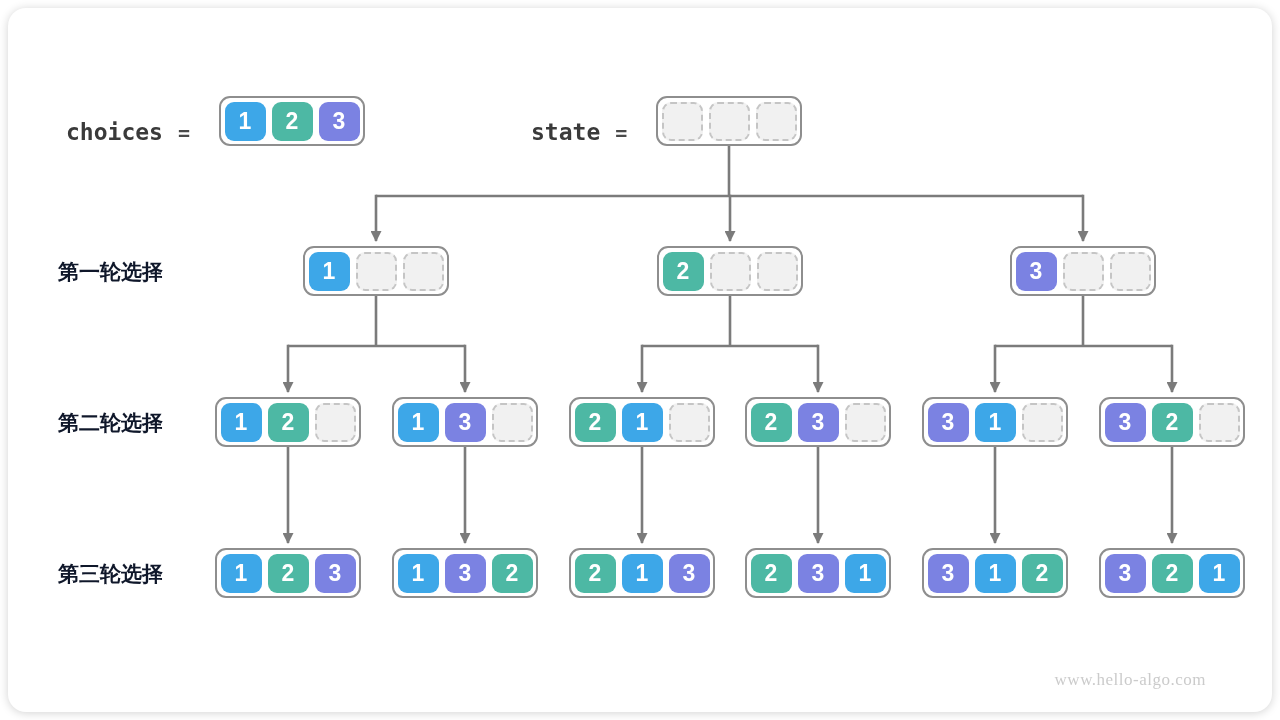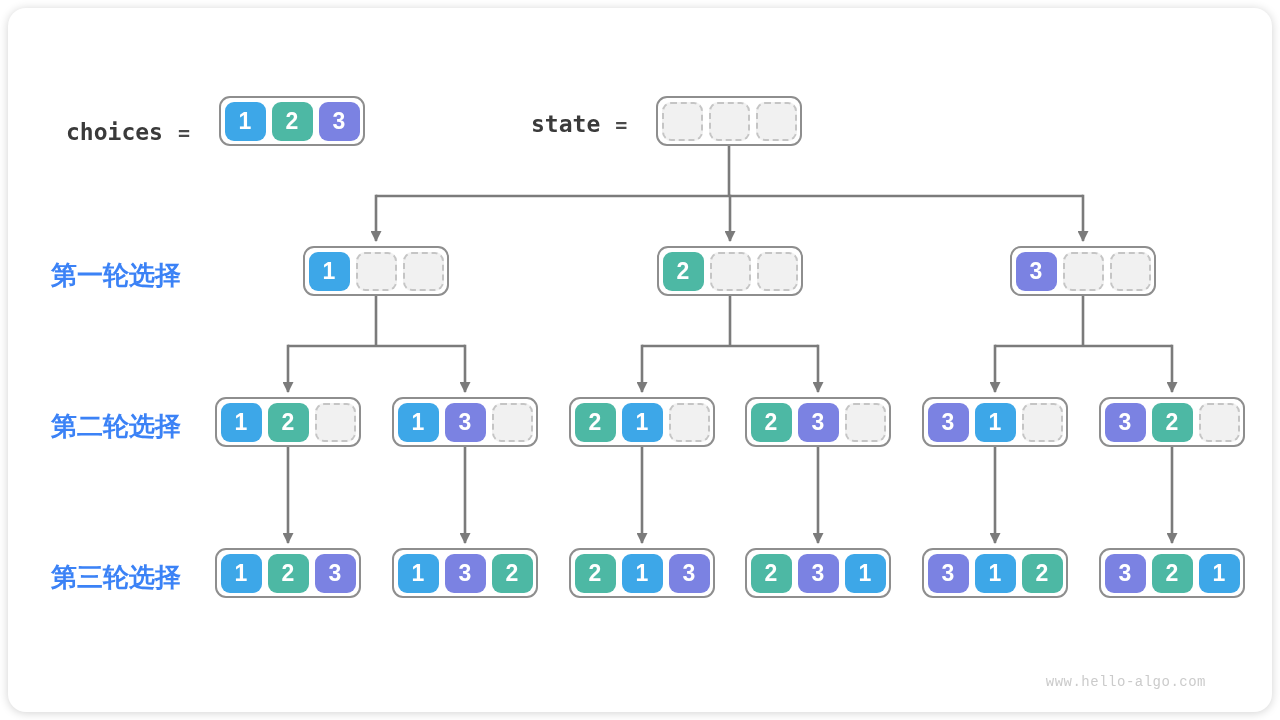--- a/index.html
+++ b/index.html
@@ -16,22 +16,22 @@
 
   .hdr-label-group {
     position:absolute; height:50px; display:flex; align-items:flex-end; gap:15px;
     font-family:"DejaVu Sans Mono","Liberation Mono",monospace;
     font-weight:bold; color:#3a3a3a;
   }
   .code-label { font-size:23px; }
   .equals { font-size:20px; color:#4a4a4a; }
 
   .row-label {
-    position:absolute; left:43px; width:160px;
-    font-size:26px; font-weight:bold; color:#3b82f6;
+    position:absolute; left:50px; width:160px;
+    font-size:21px; font-weight:bold; color:#0f172a;
     font-family:"Liberation Sans",sans-serif;
   }
 
   .box {
     position:absolute; box-sizing:border-box;
     width:146px; height:50px;
     background:#ffffff;
     border:2px solid var(--box-border);
     border-radius:11px;
     padding:3px; display:flex; gap:6px; align-items:center; justify-content:center;
@@ -45,22 +45,22 @@
   .cell.v1 { background:var(--c1); }
   .cell.v2 { background:var(--c2); }
   .cell.v3 { background:var(--c3); }
   .cell.empty {
     background:var(--empty-fill);
     border:2px dashed var(--empty-border);
   }
 
   .watermark {
     position:absolute; right:66px; bottom:22px;
-    font-family:Liberation Mono, monospace;
-    font-size:14px; color:var(--wm); letter-spacing:0.5px;
+    font-family:Liberation Serif, serif;
+    font-size:17px; color:var(--wm); letter-spacing:0.5px;
   }
 </style>
 </head>
 <body>
 
 <div class="canvas" style="--c1: #3da7e8; --c2: #4db8a4; --c3: #7b82e2; --empty-fill: #f1f1f1; --empty-border: #c5c5c5; --box-border: #8e8e8e; --wm: #cbcbcb;">
   <div class="card">
 
     <svg class="connectors" id="connectors" viewBox="0 0 1280 720" xmlns="http://www.w3.org/2000/svg">
         <defs>
@@ -90,21 +90,21 @@
         <line x1="634" y1="437" x2="634" y2="535" stroke="#7b7b7b" stroke-width="2.6" marker-end="url(#arrow)"></line>
         <line x1="810" y1="437" x2="810" y2="535" stroke="#7b7b7b" stroke-width="2.6" marker-end="url(#arrow)"></line>
         <line x1="987" y1="437" x2="987" y2="535" stroke="#7b7b7b" stroke-width="2.6" marker-end="url(#arrow)"></line>
         <line x1="1164" y1="437" x2="1164" y2="535" stroke="#7b7b7b" stroke-width="2.6" marker-end="url(#arrow)"></line>
       </svg>
 
     <div class="hdr-label-group" style="left:58px; top:87px;">
       <span class="code-label">choices</span>
       <span class="equals">=</span>
     </div>
-    <div class="hdr-label-group" style="left:523px; top:79px;">
+    <div class="hdr-label-group" style="left:523px; top:87px;">
       <span class="code-label">state</span>
       <span class="equals">=</span>
     </div>
 
     <div class="row-label" style="top:250px;">第一轮选择</div>
     <div class="row-label" style="top:552px;">第三轮选择</div>
     <div class="row-label" style="top:401px;">第二轮选择</div>
 
     <div id="boxes-layer">
         <div class="box" style="left: 211px; top: 88px;">

